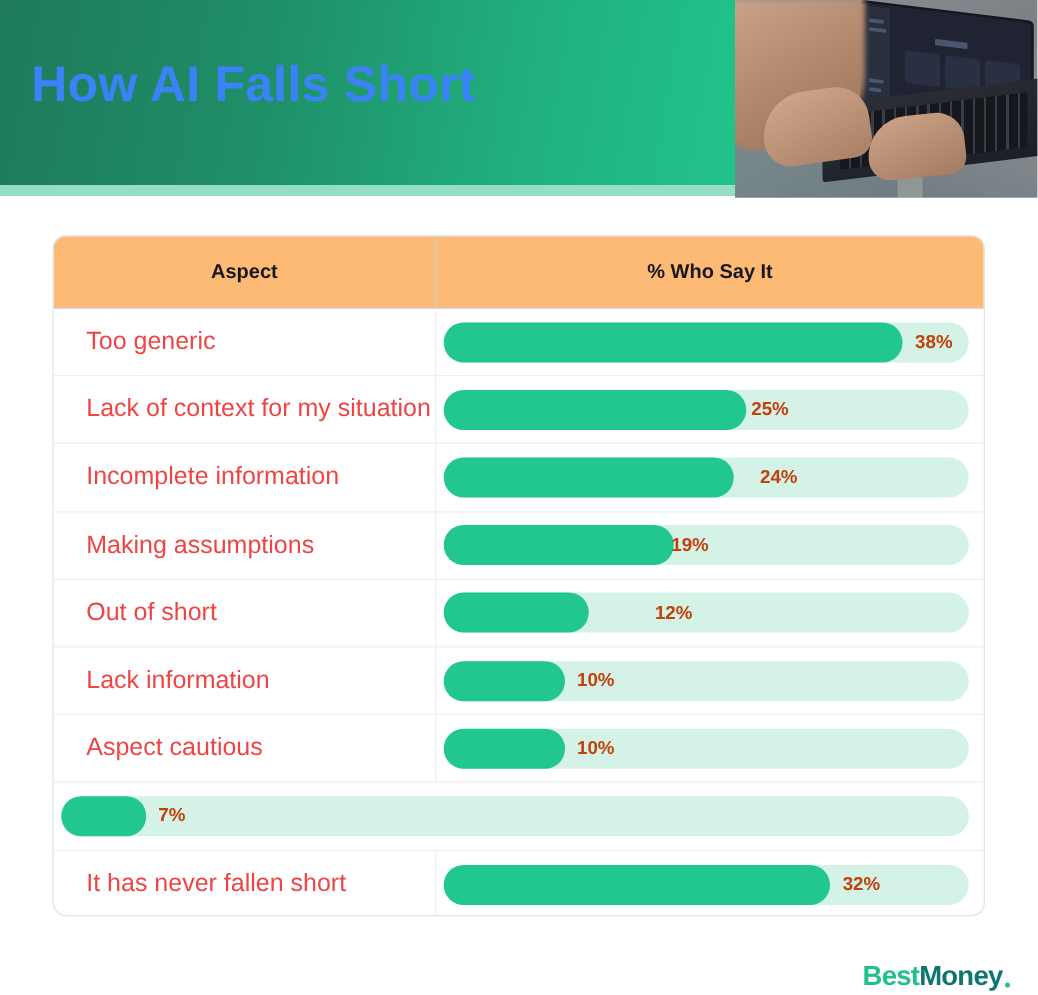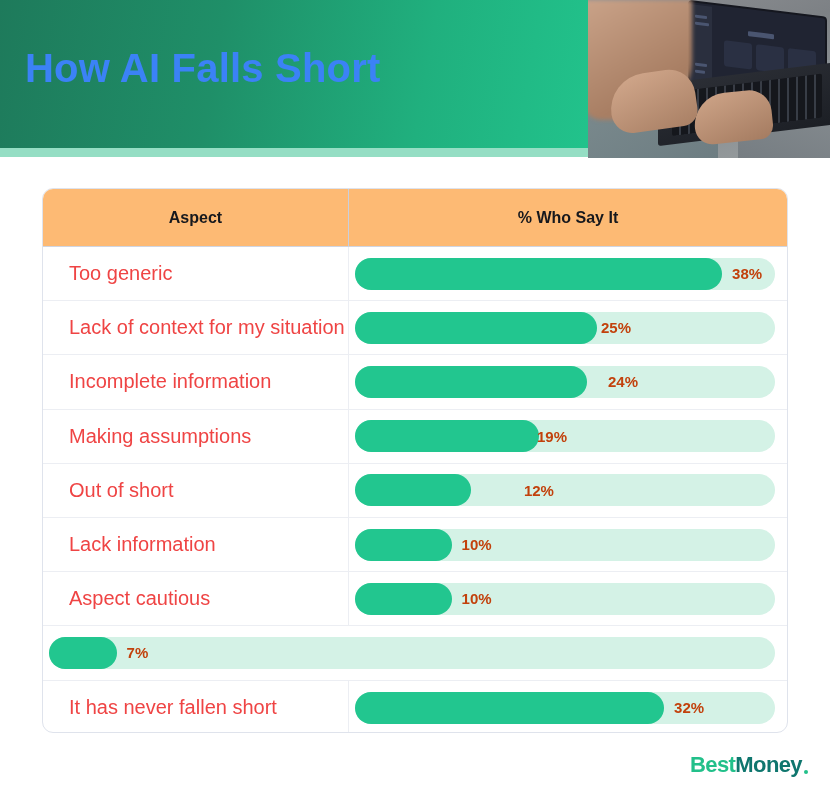--- a/index.html
+++ b/index.html
@@ -138,21 +138,21 @@
     font-size:15px;font-weight:bold;color:#c2410c;
     white-space:nowrap;
   }
 
   
   #footer-logo{
     position:absolute;right:22px;top:752px;
     display:flex;align-items:flex-end;
     font-size:22px;font-weight:bold;letter-spacing:-.6px;
   }
-  #logo-best{color:#22c08a;}
+  #logo-best{color:#22c08a;margin-top:16px;}
   #logo-money{color:#0f766e;}
   #logo-dot{
     width:4px;height:4px;border-radius:50%;background:#22c08a;
     margin:0 0 4px 2px;
   }
 </style>
 </head>
 <body>
 
 <div id="header-band">

